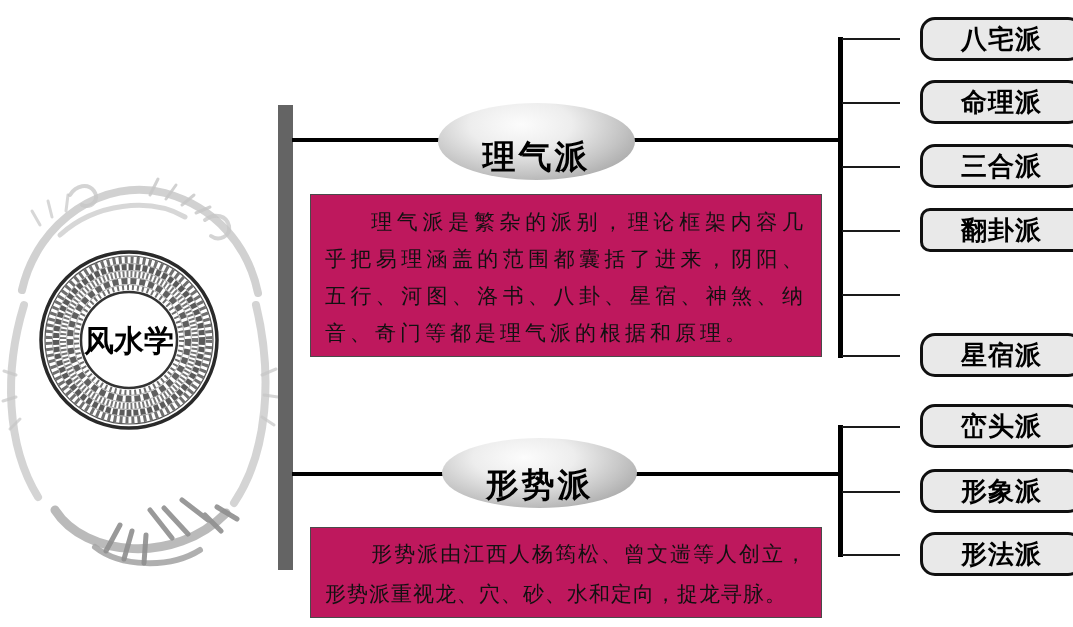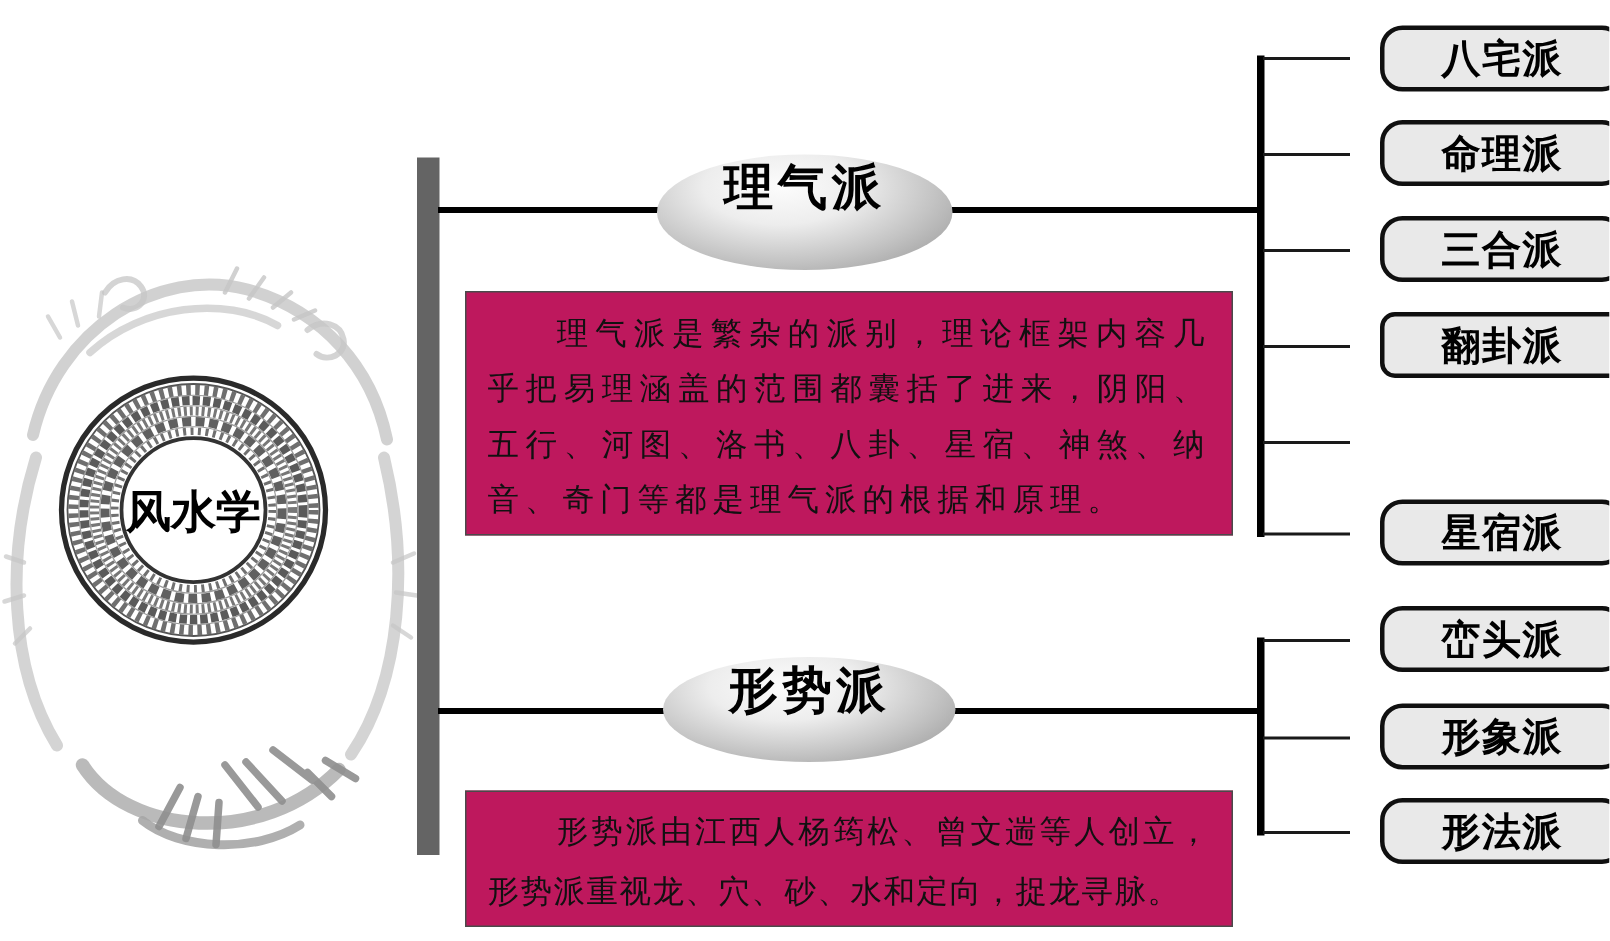--- a/index.html
+++ b/index.html
@@ -8,21 +8,21 @@
     font-family:"DejaVu Sans","Liberation Sans",sans-serif;
   }
   .art{position:absolute;left:0;top:165px;}
   .vbar{position:absolute;left:278px;top:105px;width:15px;height:465px;background:#646464;}
   .hline{position:absolute;height:4px;background:#000;}
   .trunk{position:absolute;width:5px;background:#000;}
   .branchline{position:absolute;left:842px;width:58px;height:2px;background:#1a1a1a;}
   .ellipse{
     position:absolute;border-radius:50%;
     background:radial-gradient(ellipse at 42% 28%, #fcfcfc 0%, #ededed 32%, #c3c3c3 64%, #909090 100%);
-    display:flex;align-items:flex-start;justify-content:center;
+    display:flex;align-items:flex-end;justify-content:center;
     font-weight:bold;font-size:33px;letter-spacing:3px;color:#000;
   }
   .ellipse.e1{left:438px;top:103px;width:197px;height:77px;}
   .ellipse.e2{left:442px;top:438px;width:195px;height:70px;}
   .desc{
     position:absolute;left:310px;width:512px;background:#be185d;border:1px solid #4a4a4a;
     box-sizing:border-box;color:#111;
     font-family:"DejaVu Serif","Liberation Serif",serif;
   }
   .desc p{margin:0;text-indent:2.2em;text-align:justify;}

